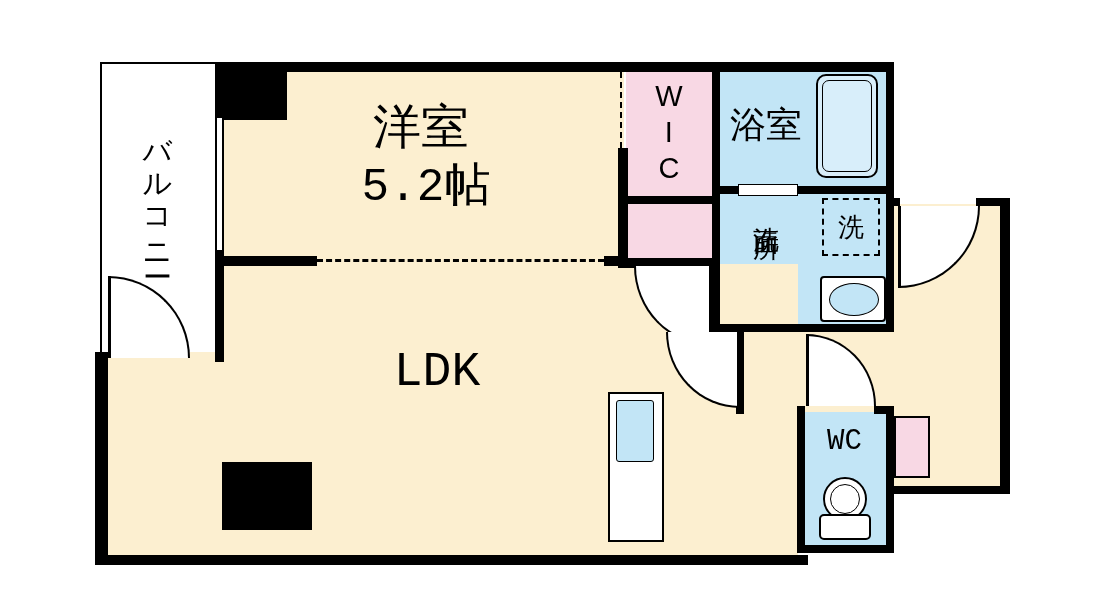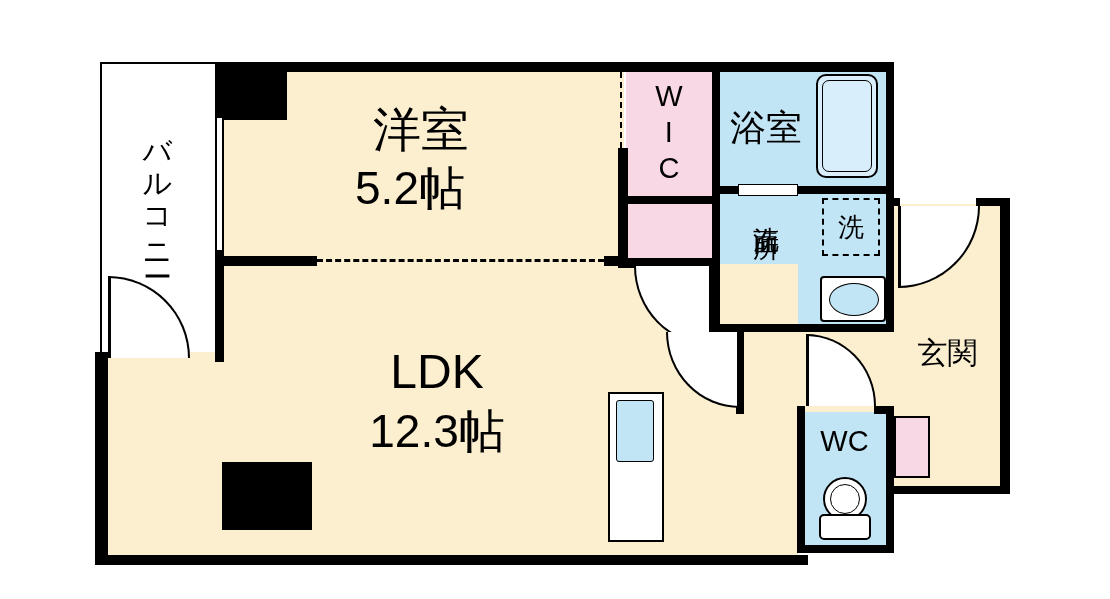--- a/index.html
+++ b/index.html
@@ -7,21 +7,21 @@
   #plan {
     position:relative; width:1110px; height:599px; background:#fff;
     font-family:"Liberation Sans","DejaVu Sans",sans-serif; overflow:hidden; color:#000;
   }
   .floor { position:absolute; }
   .cream { background:#FCEFD0; }
   .pink  { background:#F8D8E4; }
   .blue  { background:#C2E5F6; }
   .wall  { position:absolute; background:#000; }
   .label { position:absolute; white-space:nowrap; font-weight:500; line-height:1.1; }
-  .c     { text-align:center; }
+  .c     { text-align:center;font-family:Liberation Mono, monospace; }
   .vert  { writing-mode:vertical-rl; text-orientation:upright; }
   .arc   { position:absolute; background:#fff; }
   .fix   { position:absolute; }
 </style>
 </head>
 <body>
 
 <div id="plan">
 
   <div class="floor" style="left:100px;top:62px;width:118px;height:298px;background:#fff;border:2px solid #000;"></div>
@@ -93,29 +93,27 @@
   <div class="fix" style="left:823px;top:477px;width:44px;height:44px;border:2.2px solid #000;border-radius:50%;background:#fff;">
     <div style="position:absolute;inset:5px;border:1.3px solid #000;border-radius:50%;"></div>
   </div>
   <div class="fix" style="left:819px;top:514px;width:52px;height:26px;border:2.2px solid #000;border-radius:5px;background:#fff;"></div>
 
   <div class="fix" style="left:894px;top:416px;width:36px;height:62px;background:#F8D8E4;border:2px solid #000;"></div>
 
   <div class="label vert" style="left:141px;top:118px;height:190px;font-size:29px;letter-spacing:3px;">バルコニー</div>
 
   <div class="label c" style="left:271px;top:104px;width:300px;font-size:48px;">洋室</div>
-  <div class="label c" style="left:260px;top:163px;width:300px;font-size:46px;">5.2帖</div>
+  <div class="label c" style="left:276px;top:163px;width:300px;font-size:46px;">5.2帖</div>
 
   <div class="label vert" style="left:652px;top:80px;height:120px;font-size:29px;letter-spacing:4px;">WIC</div>
 
 
   <div class="label c" style="left:716px;top:108px;width:100px;font-size:36px;">浴室</div>
 
   <div class="label vert" style="left:752px;top:206px;height:120px;font-size:26px;letter-spacing:4px;">洗面所</div>
 
   <div class="label c" style="left:287px;top:346px;width:300px;font-size:48px;">LDK</div>
-  <div class="label c" style="left:287px;top:406px;width:300px;font-size:46px;">12.3帖</div>
 
-  <div class="label c" style="left:895px;top:336px;width:105px;font-size:30px;">玄関</div>
 
   <div class="label c" style="left:803px;top:426px;width:83px;font-size:29px;">WC</div>
 
 </div>
 
 </body></html>

